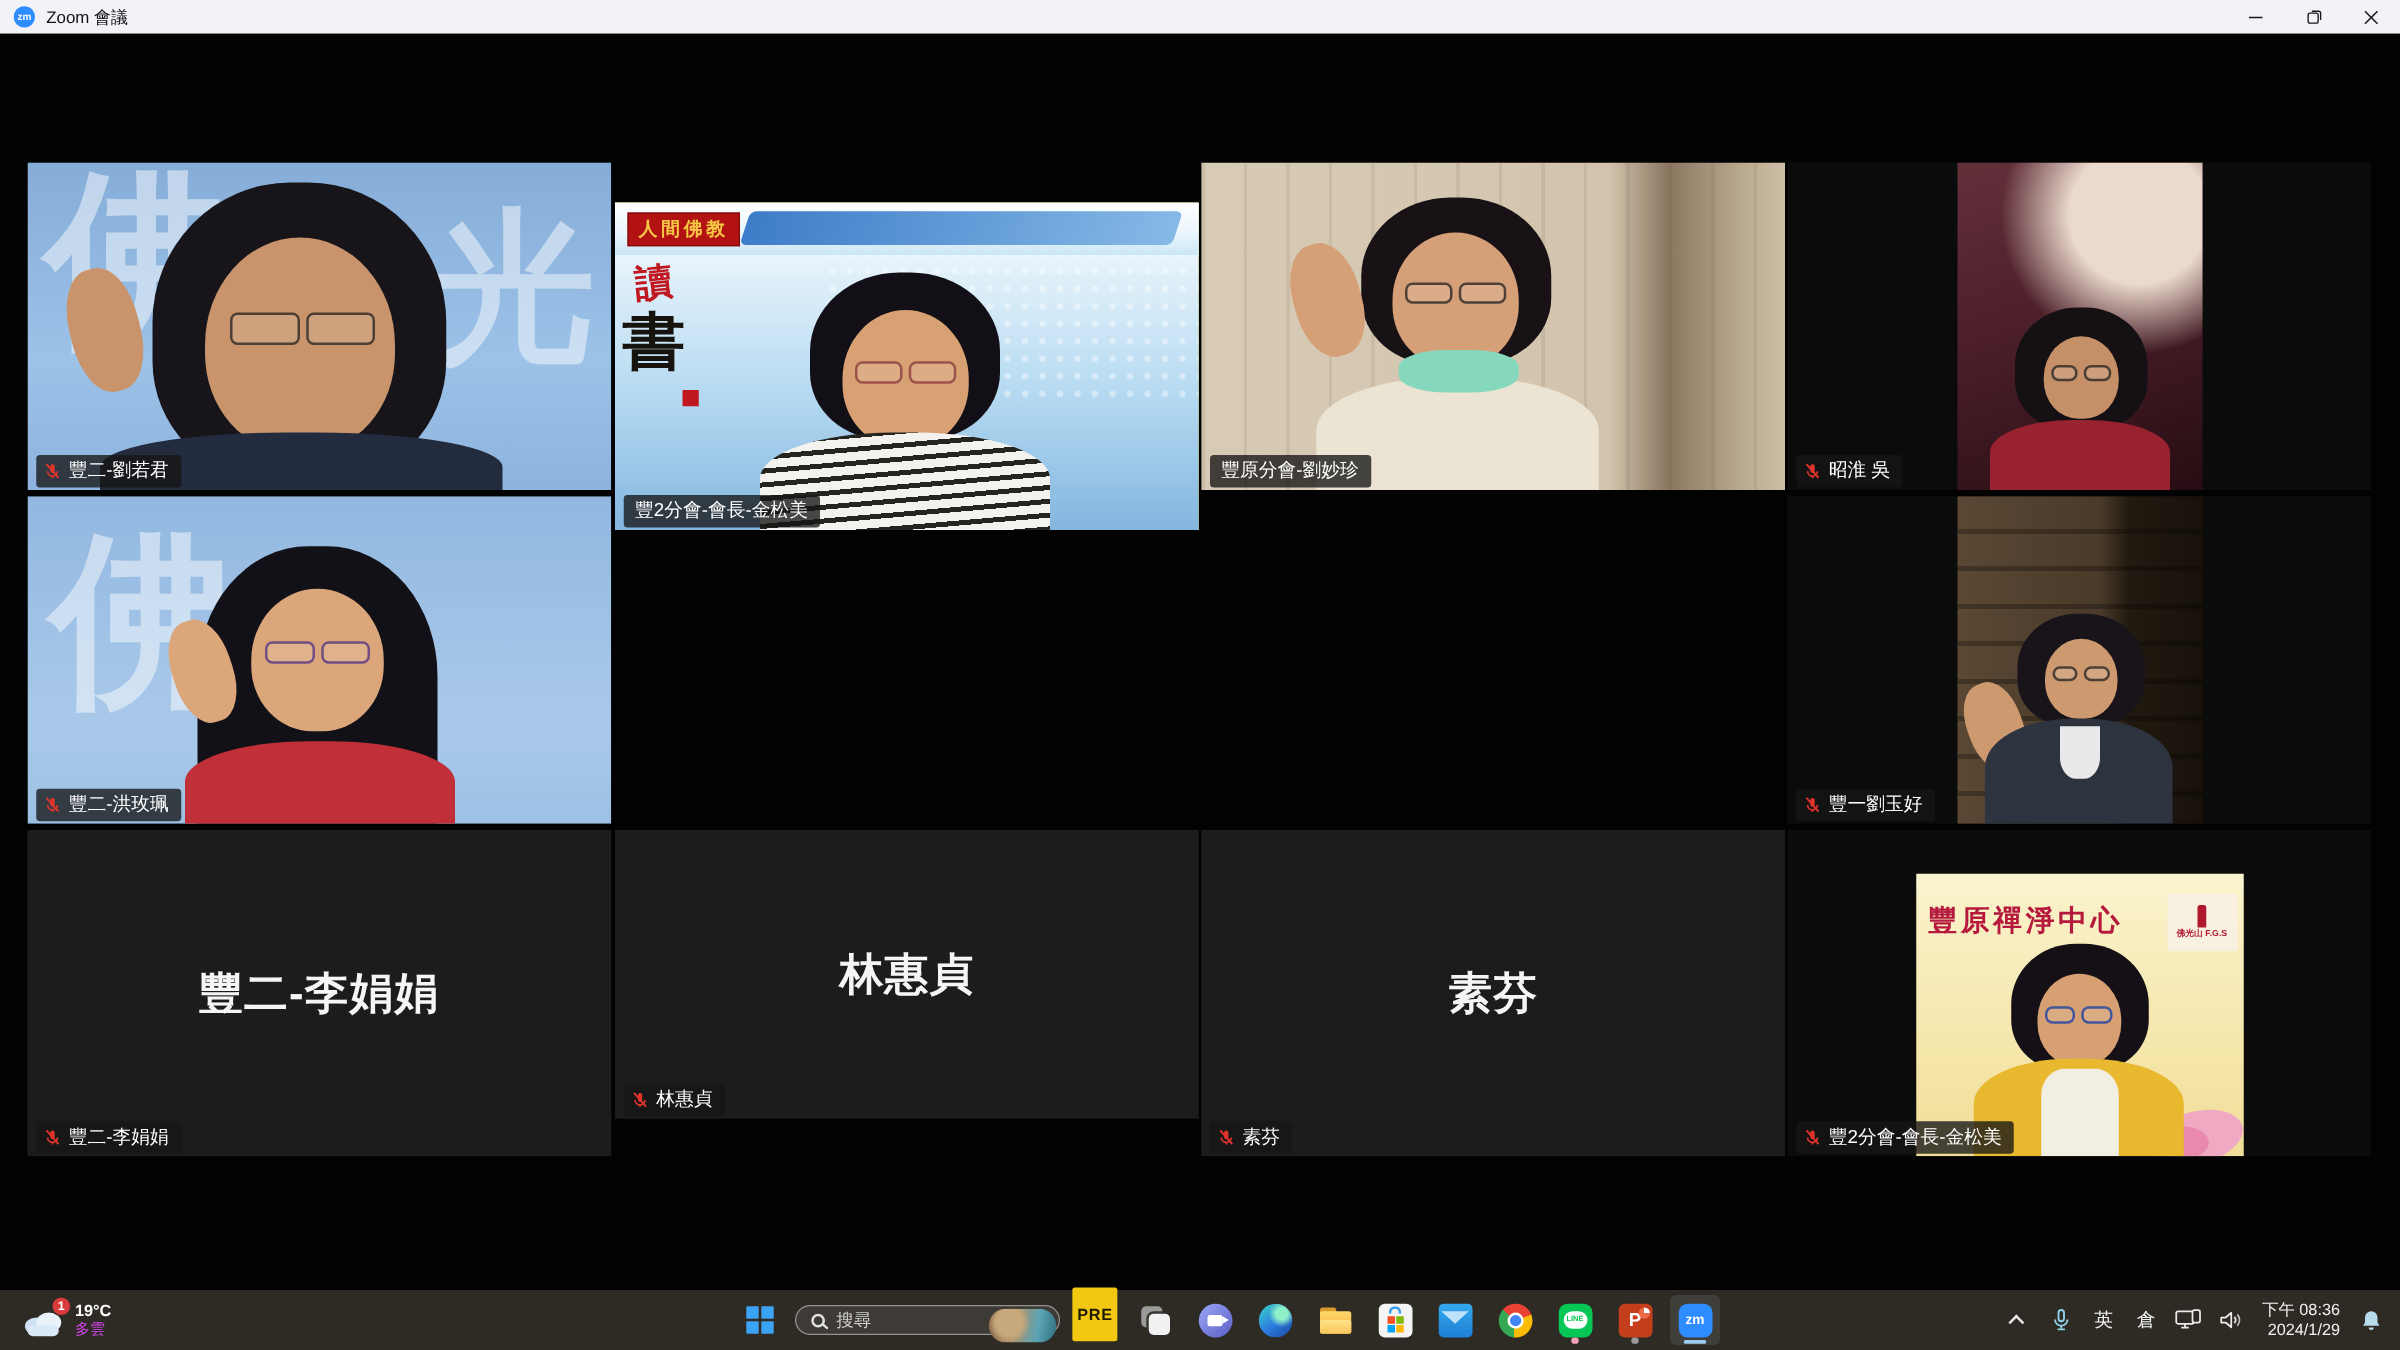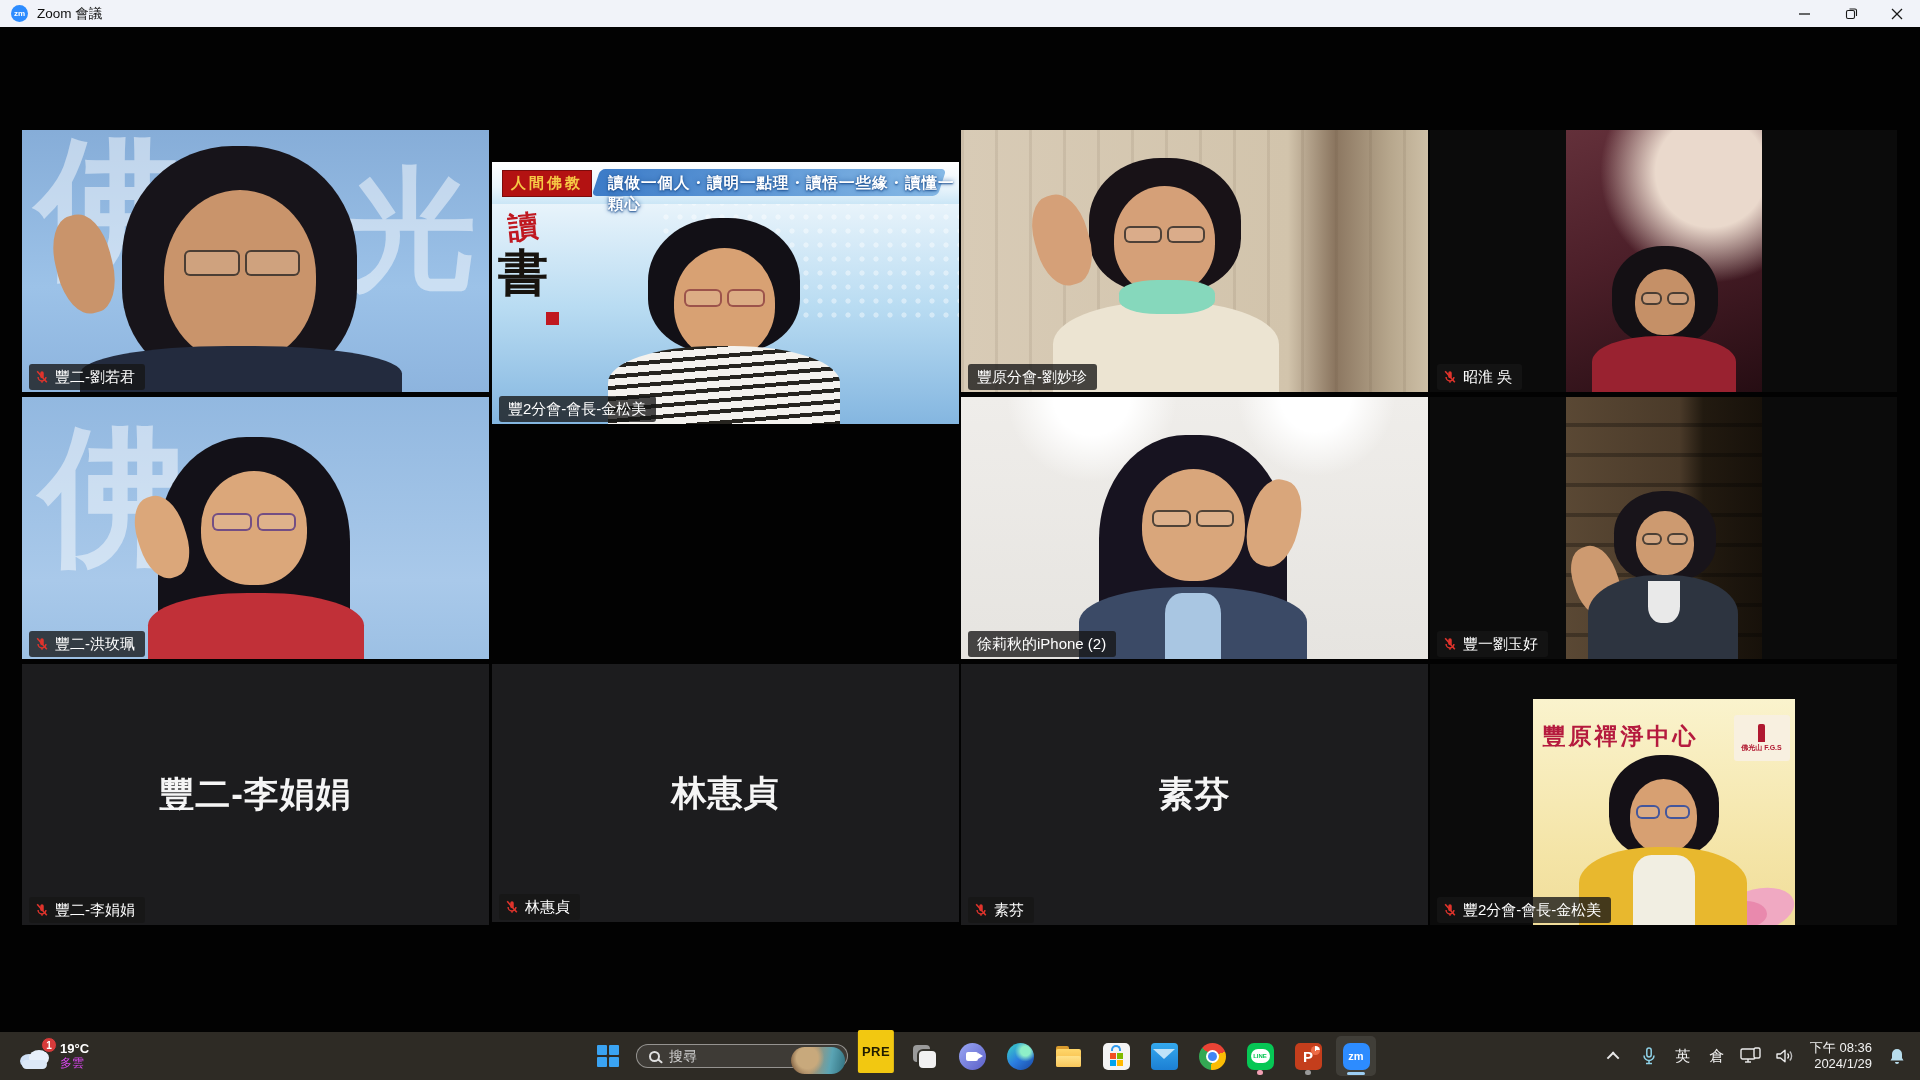--- a/index.html
+++ b/index.html
@@ -256,21 +256,20 @@
         <span>豐二-劉若君</span>
       </div>
     </div>
 
     <div class="tile active" style="left:492px;top:103px">
       <div class="scene s2">
         <div class="dots"></div>
         <div class="banner">
           <div class="streak"></div>
           <span class="brandbox">人間佛教</span>
-          <span class="slogan">讀做一個人・讀明一點理・讀悟一些緣・讀懂一顆心</span>
         </div>
         <span class="callig" style="left:16px;top:50px;font-size:30px;color:#c01820;transform:rotate(-6deg)">讀</span>
         <span class="callig" style="left:6px;top:86px;font-size:50px;color:#17130e">書</span>
         <div class="seal"></div>
         <div class="hair" style="left:156px;top:56px;width:152px;height:134px;background:#121016"></div>
         <div class="face" style="left:182px;top:86px;width:101px;height:110px;background:#d8a173"></div>
         <div class="glasses" style="left:192px;top:127px;width:81px;height:18px">
             <i style="border-color:rgba(140,60,60,.8)"></i>
             <i style="border-color:rgba(140,60,60,.8)"></i>
           </div>
@@ -340,36 +339,20 @@
               <path d="M3.5 8a4.5 4.5 0 0 0 9 0" stroke="#e0342c" stroke-width="1.6" fill="none"></path>
               <line x1="8" y1="12.5" x2="8" y2="14.5" stroke="#e0342c" stroke-width="1.6"></line>
               <line x1="2.5" y1="1.5" x2="13.5" y2="14" stroke="#e0342c" stroke-width="1.8"></line>
             </svg>
         </span>
         <span>豐二-洪玫珮</span>
       </div>
     </div>
 
 
-    <div class="tile" style="left:961px;top:370px">
-      <div class="scene s7">
-        <div class="hair" style="left:138px;top:38px;width:188px;height:226px;border-radius:46% 46% 0 0;background:#171320"></div>
-        <div class="face" style="left:181px;top:72px;width:103px;height:112px;background:#d9a67b"></div>
-        <div class="glasses" style="left:191px;top:113px;width:82px;height:17px">
-            <i></i>
-            <i></i>
-          </div>
-        <div class="hand" style="left:288px;top:82px;width:50px;height:88px;background:#d9a67b;transform:rotate(14deg)"></div>
-        <div class="bodyp" style="left:118px;top:190px;width:228px;height:76px;background:#3b4a66"></div>
-        <div style="position:absolute;left:204px;top:196px;width:56px;height:68px;background:#a9c6e2;border-radius:30% 30% 0 0"></div>
-      </div>
-      <div class="label no-mic">
-        <span>徐莉秋的iPhone (2)</span>
-      </div>
-    </div>
 
     <div class="tile" style="left:1430px;top:370px">
       <div class="pillar s8">
         <div class="hair" style="left:48px;top:94px;width:102px;height:90px;background:#18141a"></div>
         <div class="face" style="left:70px;top:114px;width:58px;height:64px;background:#cd9a70"></div>
         <div class="glasses" style="left:76px;top:136px;width:46px;height:12px">
             <i></i>
             <i></i>
           </div>
         <div class="hand" style="left:8px;top:148px;width:44px;height:72px;background:#cd9a70;transform:rotate(-20deg)"></div>
@@ -397,21 +380,21 @@
               <rect x="6" y="1.5" width="4" height="8" rx="2" fill="#e0342c"></rect>
               <path d="M3.5 8a4.5 4.5 0 0 0 9 0" stroke="#e0342c" stroke-width="1.6" fill="none"></path>
               <line x1="8" y1="12.5" x2="8" y2="14.5" stroke="#e0342c" stroke-width="1.6"></line>
               <line x1="2.5" y1="1.5" x2="13.5" y2="14" stroke="#e0342c" stroke-width="1.8"></line>
             </svg>
         </span>
         <span>豐二-李娟娟</span>
       </div>
     </div>
 
-    <div class="tile namecard" style="left:492px;top:637px;height:258px">
+    <div class="tile namecard" style="left:492px;top:637px;height:231px">
       <div class="bigname">林惠貞</div>
       <div class="label">
         <span class="micoff">
           <svg width="14" height="14" viewBox="0 0 16 16">
               <rect x="6" y="1.5" width="4" height="8" rx="2" fill="#e0342c"></rect>
               <path d="M3.5 8a4.5 4.5 0 0 0 9 0" stroke="#e0342c" stroke-width="1.6" fill="none"></path>
               <line x1="8" y1="12.5" x2="8" y2="14.5" stroke="#e0342c" stroke-width="1.6"></line>
               <line x1="2.5" y1="1.5" x2="13.5" y2="14" stroke="#e0342c" stroke-width="1.8"></line>
             </svg>
         </span>

